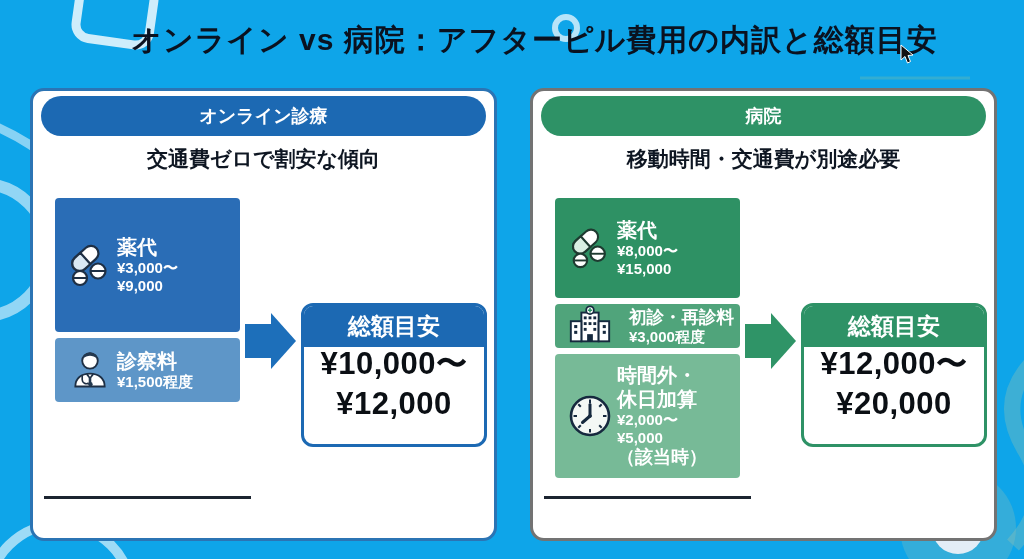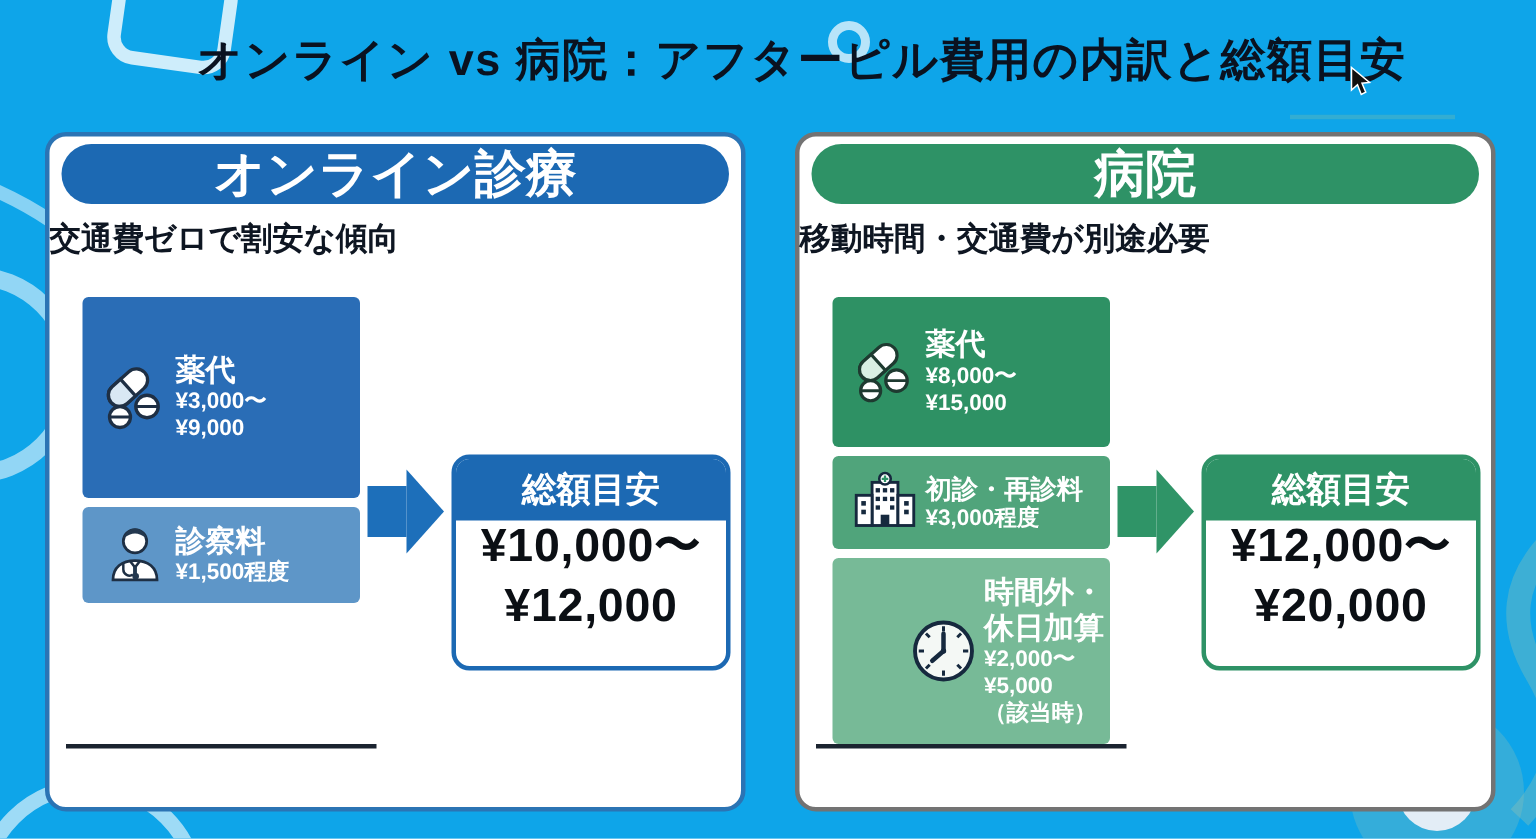--- a/index.html
+++ b/index.html
@@ -16,46 +16,46 @@
     letter-spacing:1px;
   }
   .panel{
     position:absolute; top:88px; width:461px; height:447px; z-index:1;
     background:#ffffff; border-radius:14px;
   }
   .panel.online{left:30px; border:3px solid #2b74b4;}
   .panel.hospital{left:530px; border:3px solid #737373;}
   .panel-header{
     position:absolute; top:5px; left:8px; right:8px; height:40px;
-    border-radius:20px; color:#fff; font-size:34px; font-weight:bold;
+    border-radius:20px; color:#fff; font-size:18px; font-weight:bold;
     display:flex; align-items:center; justify-content:center;
   }
   .online .panel-header{background:#1c69b3;}
   .hospital .panel-header{background:#2e9266;}
   .panel-sub{
-    position:absolute; top:54px; left:0; right:0; 
+    position:absolute; top:54px; left:0; right:0; text-align:center;
     font-size:21px; font-weight:bold; color:#0e1622;
   }
   .items{position:absolute; left:22px; top:107px; width:185px;}
   .item-box{
     border-radius:4px; margin-bottom:6px; color:#ffffff;
     display:flex; align-items:center; padding:0 4px 0 8px; box-sizing:border-box;
   }
   .online  .item-box:nth-child(1){height:134px; background:#2a6db6;}
   .online  .item-box:nth-child(2){height:64px;  background:#5e96c8;}
   .online  .item-box:nth-child(3){height:82px;  background:#7eafd6;}
   .hospital .item-box:nth-child(1){height:100px; background:#2e9164;}
-  .hospital .item-box:nth-child(2){height:62px;  background:#50a47b;}
-  .hospital .item-box:nth-child(3){height:124px; background:#77ba97;justify-content:flex-end;}
+  .hospital .item-box:nth-child(2){height:44px;  background:#50a47b;gap:12px;}
+  .hospital .item-box:nth-child(3){height:124px; background:#77ba97;}
   .icon{width:54px; flex:0 0 54px; display:flex; align-items:center; justify-content:center;}
   .item-text{display:flex; flex-direction:column; line-height:1.2;}
   .item-title{font-size:20px; font-weight:bold; white-space:nowrap;}
   .hospital .item-box:nth-child(2) .item-title{font-size:17.5px;}
   .item-amount{font-size:15px; font-weight:bold; white-space:nowrap;}
-  .item-amount.small{font-size:15px;}
+  .item-amount.small{font-size:18px;}
   .baseline{position:absolute; left:11px; top:405px; width:207px; height:3px; background:#1b2430;}
   .arrow{position:absolute; left:212px; top:222px; display:flex; align-items:center;}
   .arrow .stem{display:block; width:26px; height:34px;}
   .arrow .head{display:block; width:0; height:0; border-top:28px solid transparent; border-bottom:28px solid transparent;}
   .online .arrow .stem{background:#1d6fba;}
   .online .arrow .head{border-left:25px solid #1d6fba;}
   .hospital .arrow .stem{background:#2f9467;}
   .hospital .arrow .head{border-left:25px solid #2f9467;}
   .total{
     position:absolute; left:268px; top:174px; width:180px; height:138px;

